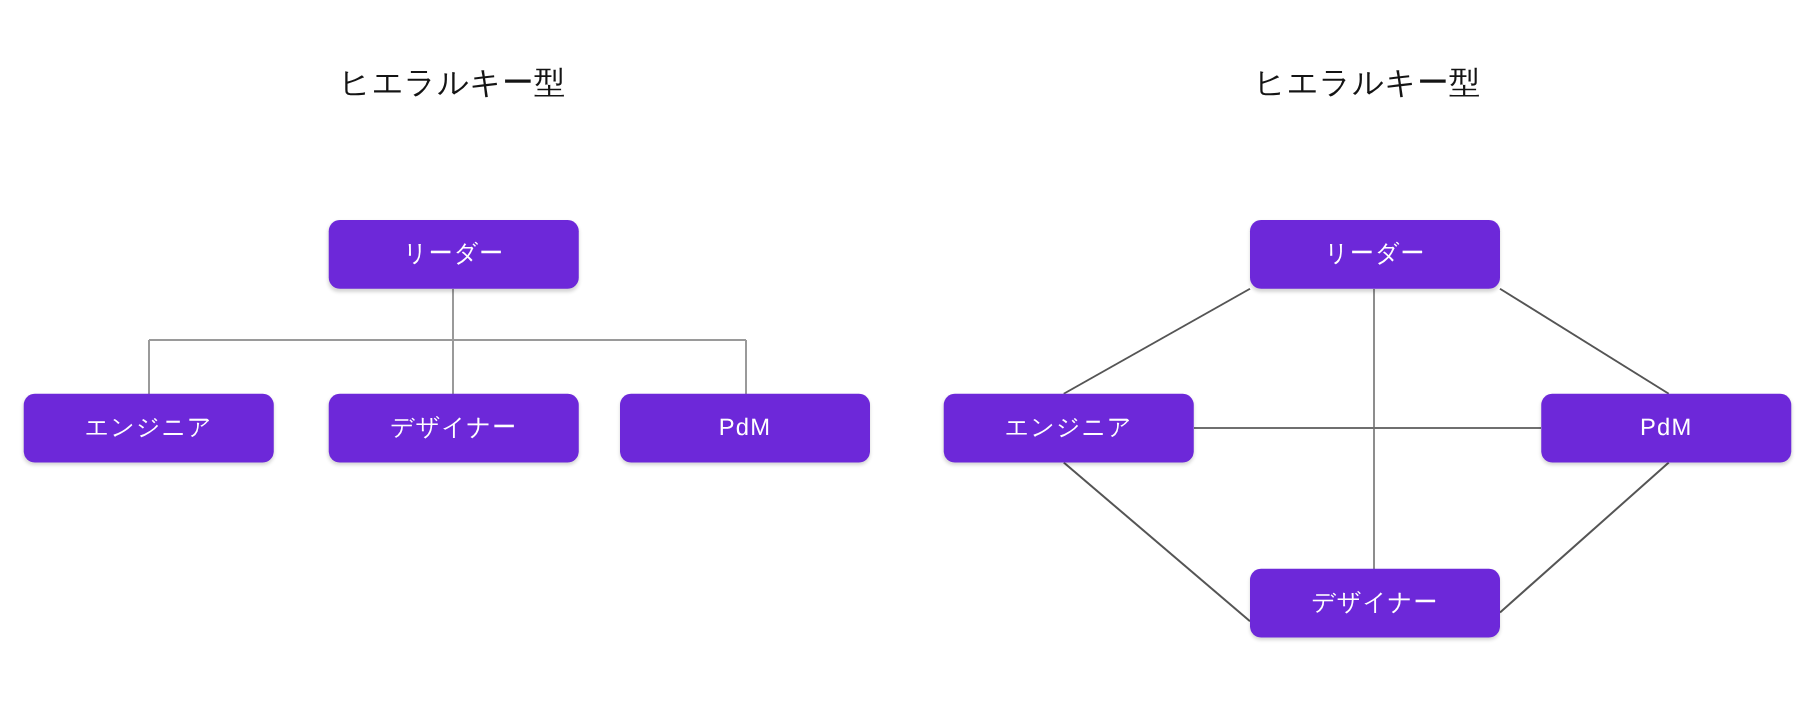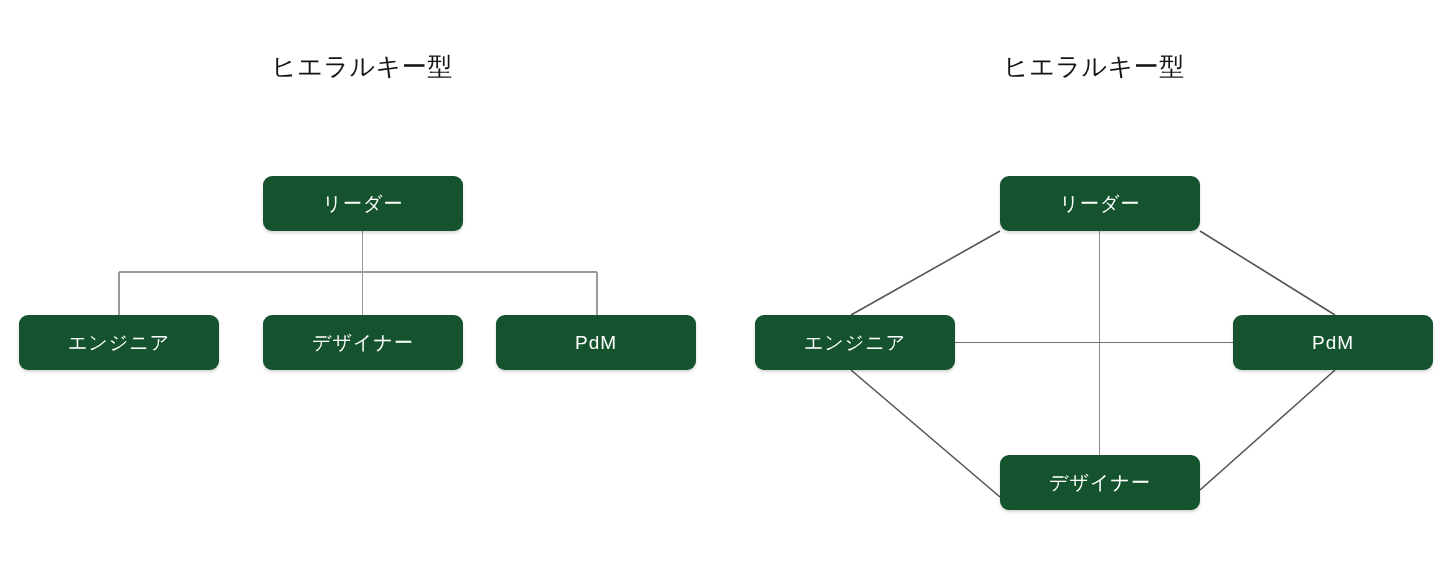--- a/index.html
+++ b/index.html
@@ -53,21 +53,21 @@
     top: 0;
     width: 1440px;
     height: 565px;
     pointer-events: none;
   }
 
   
   .node {
     position: absolute;
     box-sizing: border-box;
-    background: #14532d;
+    background: #6d28d9;
     border-radius: 9px;
     display: flex;
     align-items: center;
     justify-content: center;
     color: #ffffff;
     font-size: 19px;
     line-height: 1;
     letter-spacing: 1px;
     white-space: nowrap;
     box-shadow: 0 2px 3px rgba(0, 0, 0, 0.17);

